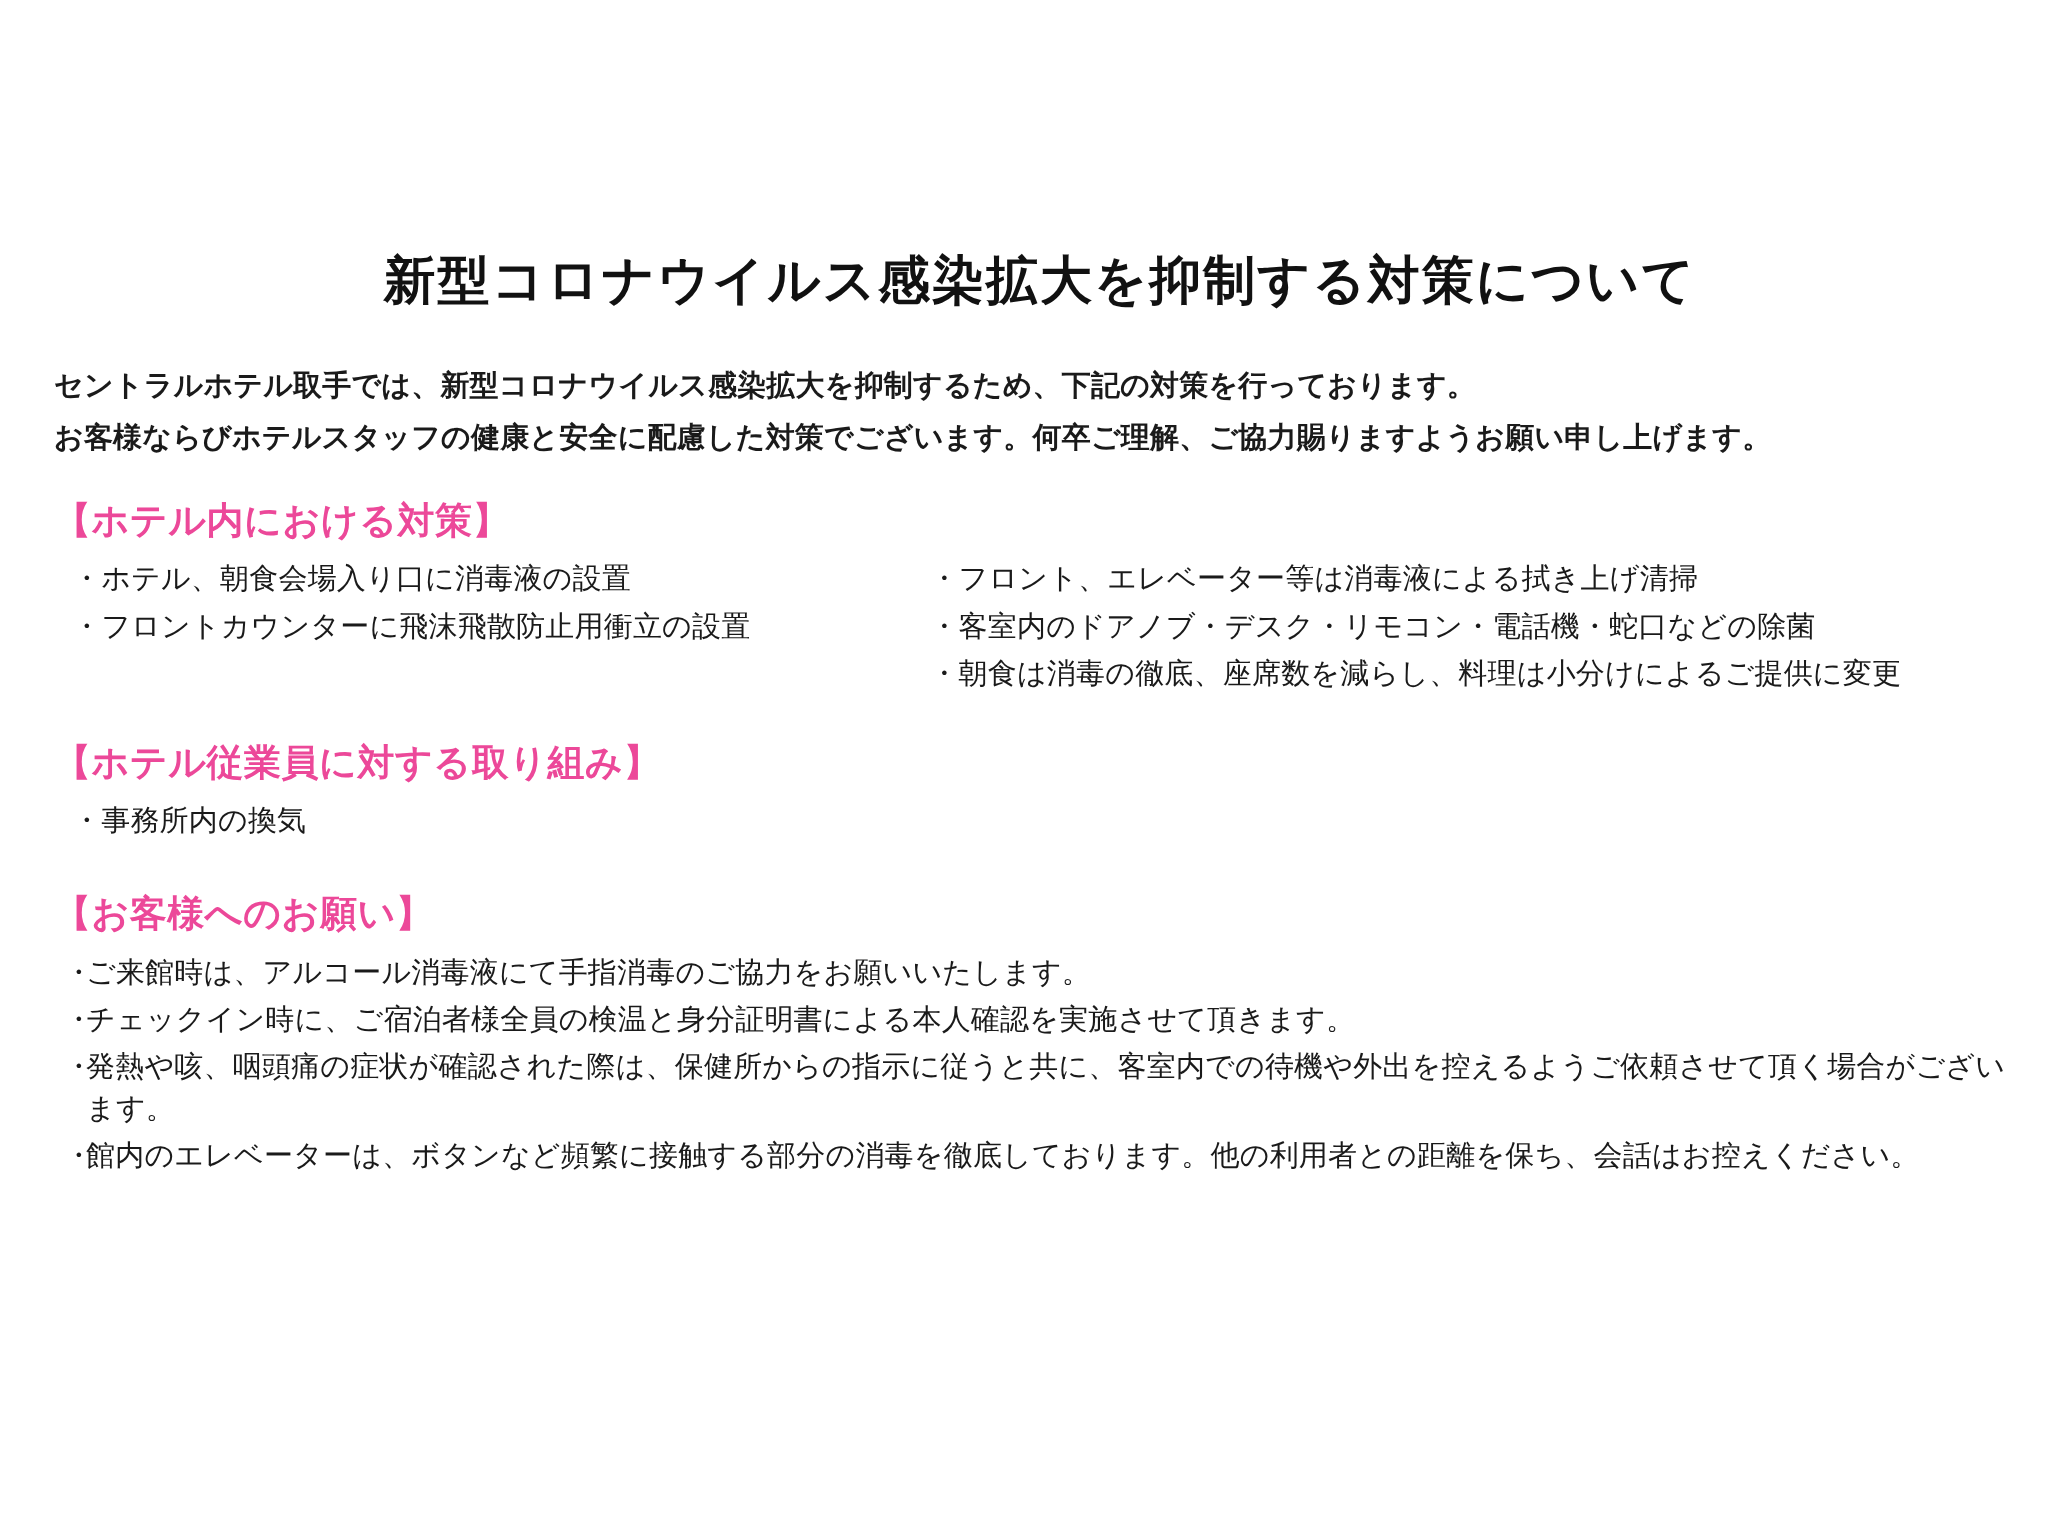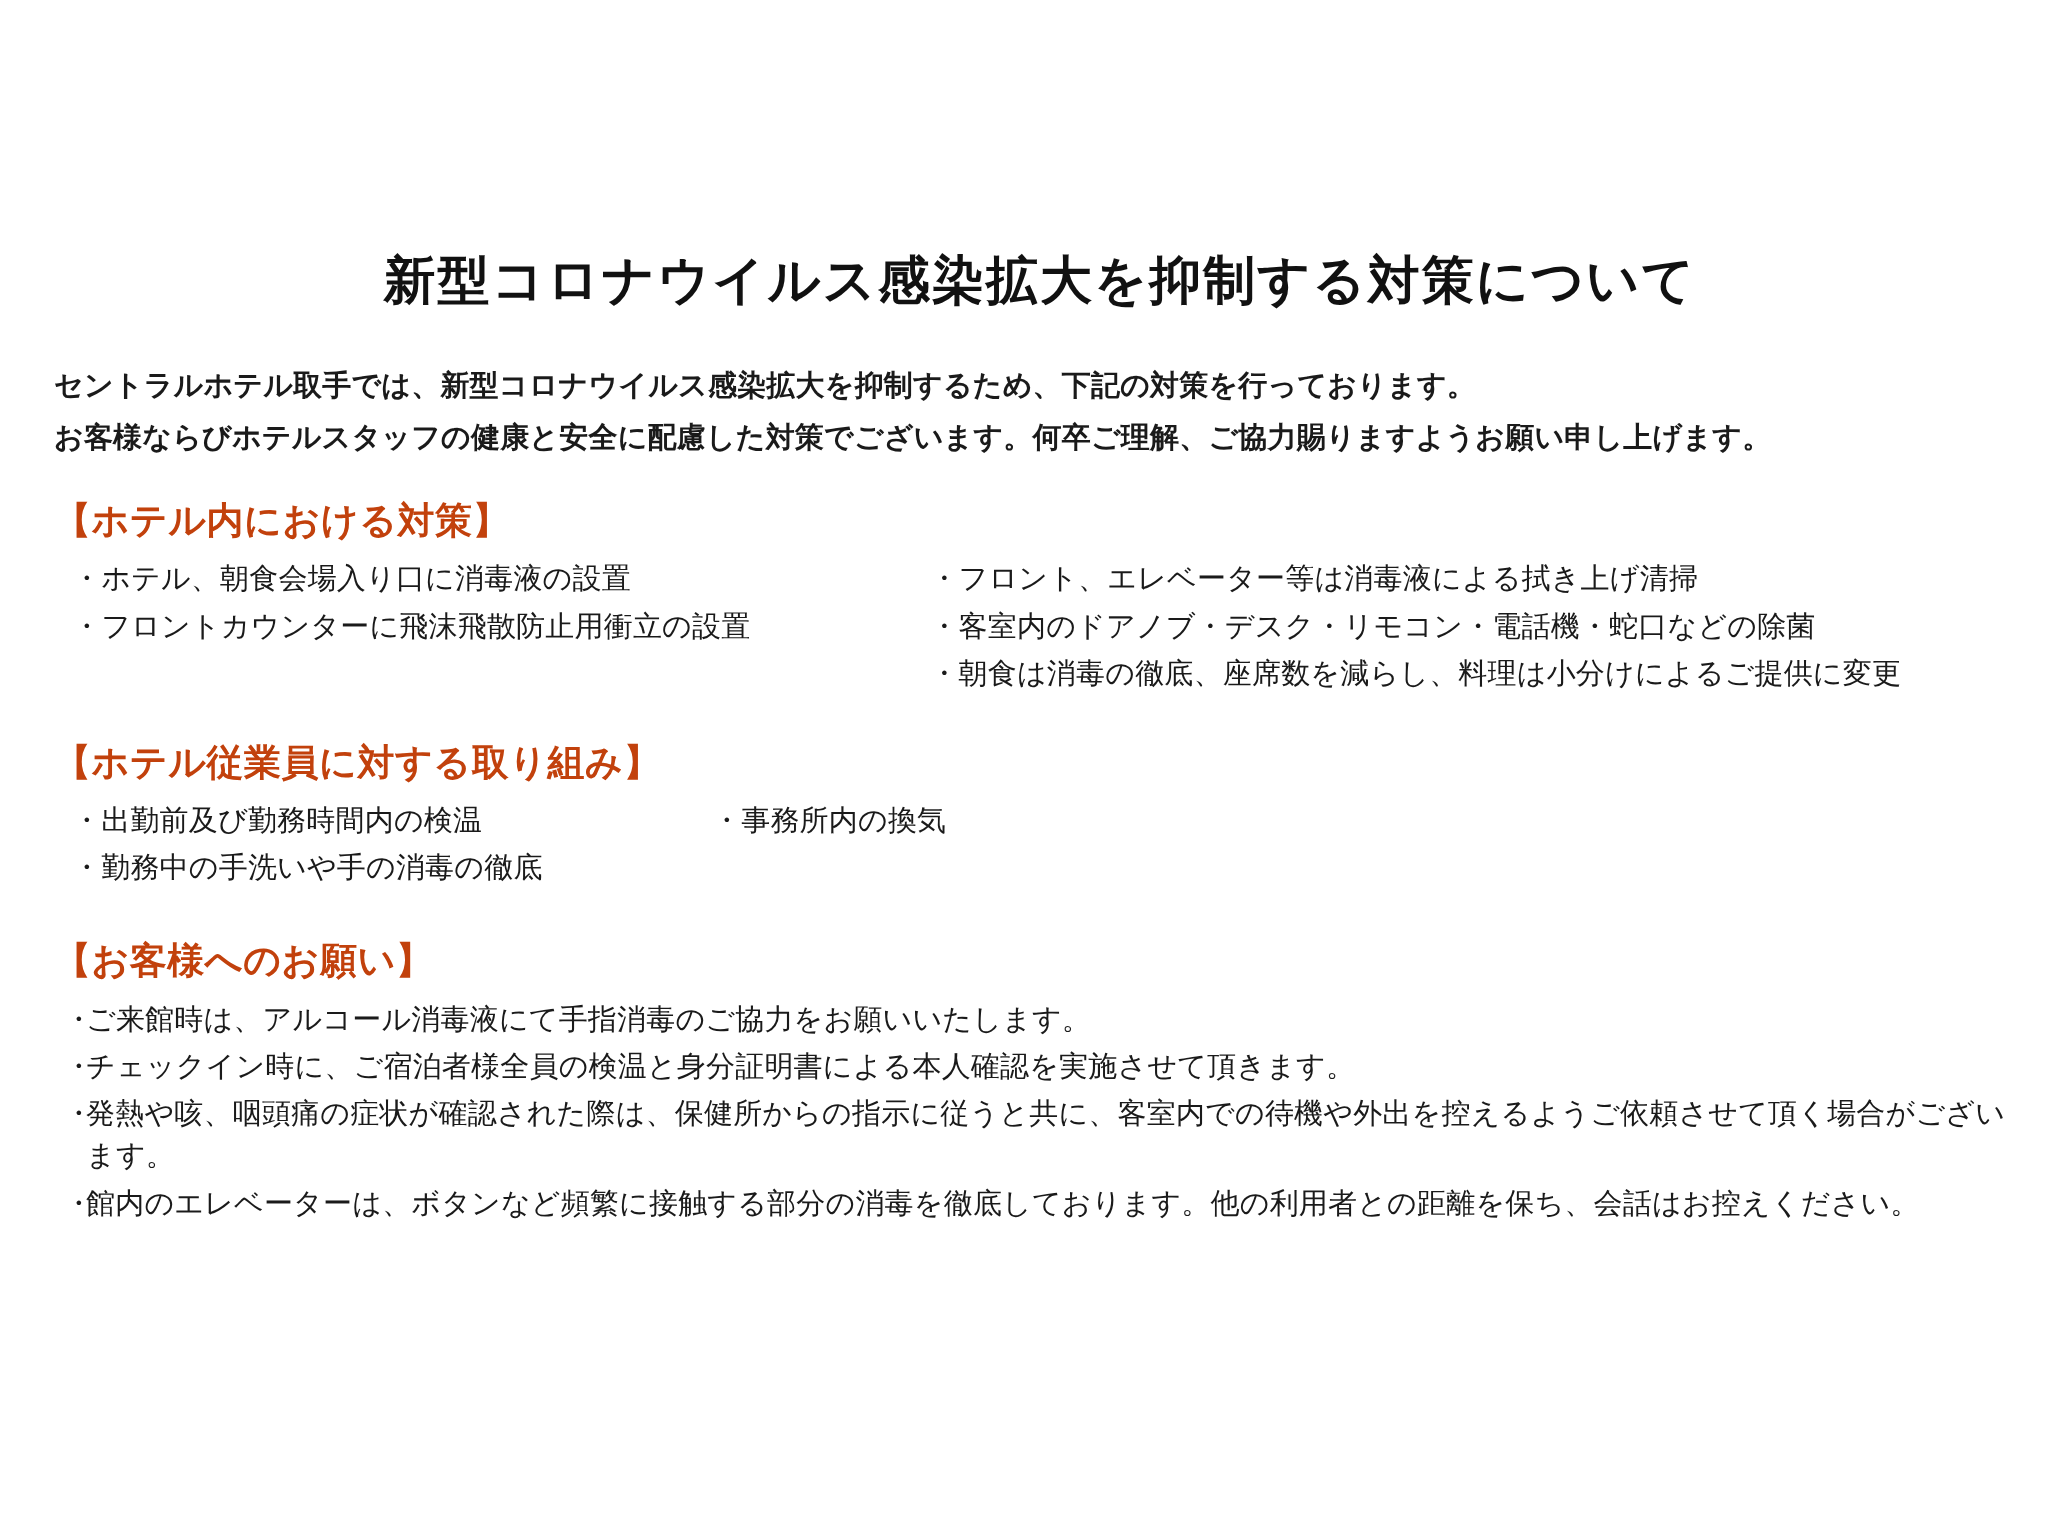--- a/index.html
+++ b/index.html
@@ -50,21 +50,21 @@
 
   .section {
     margin-top: 38px;
     padding: 0 8px;
   }
   .section-heading {
     font-size: 37px;
     font-weight: 700;
     margin: 0 0 12px 0;
     letter-spacing: 0.5px;
-    color: #c2410c;
+    color: #ec4899;
   }
 
   .two-col {
     display: flex;
     flex-direction: row;
     align-items: flex-start;
   }
   .col {
     display: flex;
     flex-direction: column;
@@ -135,24 +135,20 @@
         <div class="bullet">・フロント、エレベーター等は消毒液による拭き上げ清掃</div>
         <div class="bullet">・客室内のドアノブ・デスク・リモコン・電話機・蛇口などの除菌</div>
         <div class="bullet">・朝食は消毒の徹底、座席数を減らし、料理は小分けによるご提供に変更</div>
       </div>
     </div>
   </div>
 
   <div class="section sec-staff">
     <div class="section-heading">【ホテル従業員に対する取り組み】</div>
     <div class="two-col list-block">
-      <div class="col col-a-narrow">
-        <div class="bullet">・出勤前及び勤務時間内の検温</div>
-        <div class="bullet">・勤務中の手洗いや手の消毒の徹底</div>
-      </div>
       <div class="col col-b-narrow">
         <div class="bullet">・事務所内の換気</div>
       </div>
     </div>
   </div>
 
   <div class="section sec-guest">
     <div class="section-heading">【お客様へのお願い】</div>
     <div class="list-block">
 

